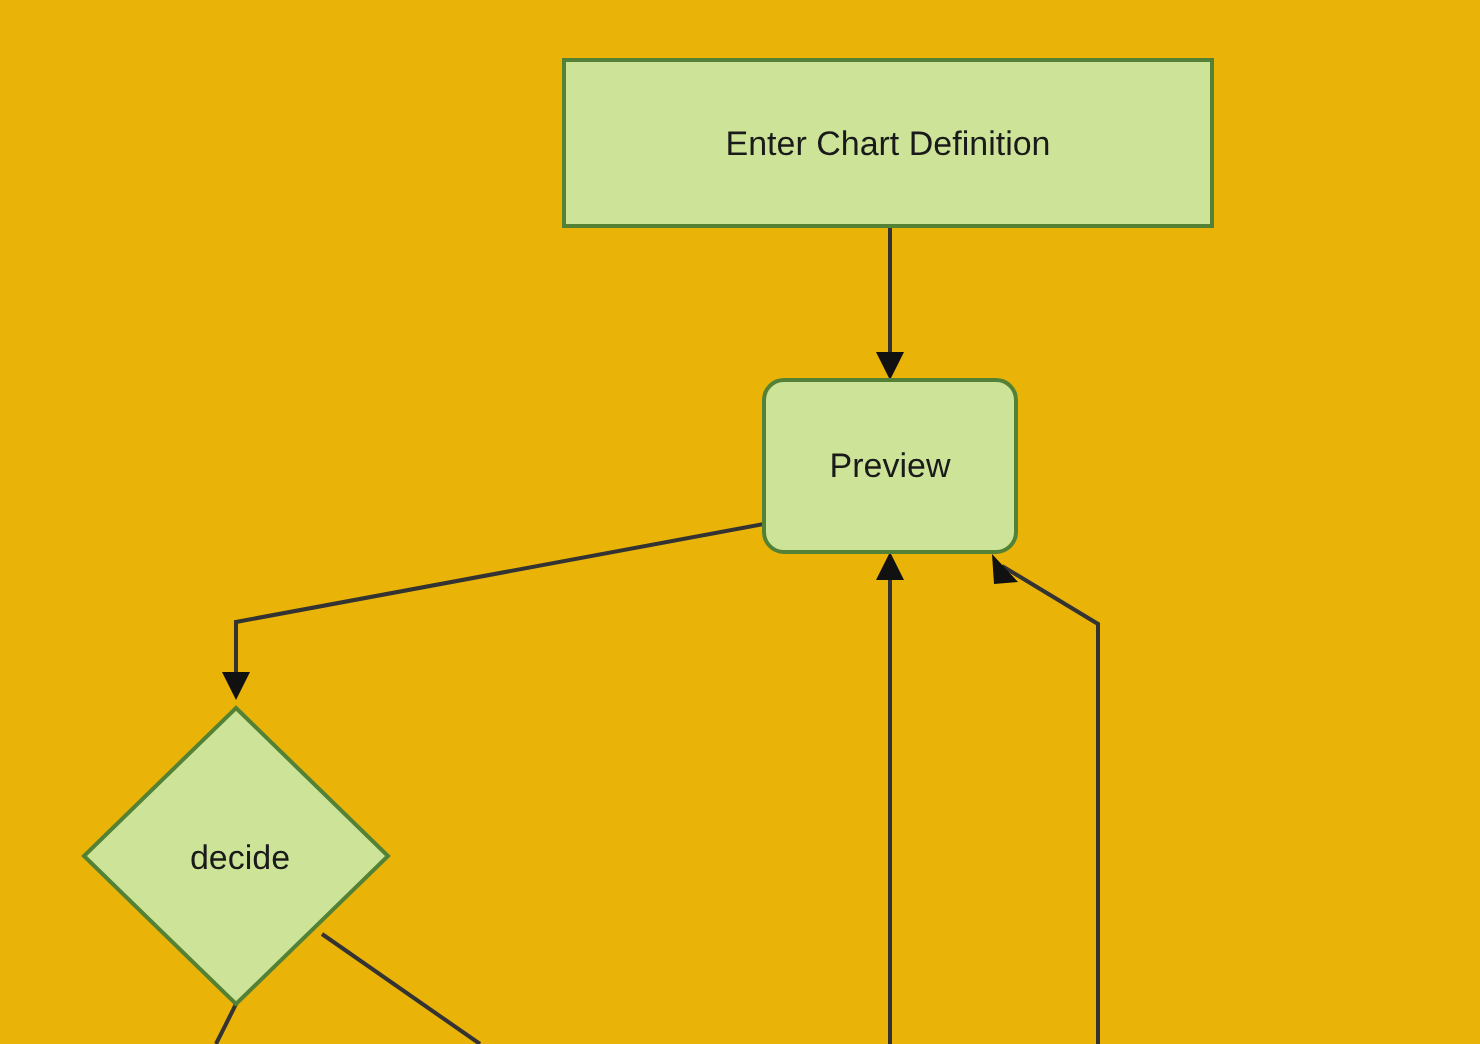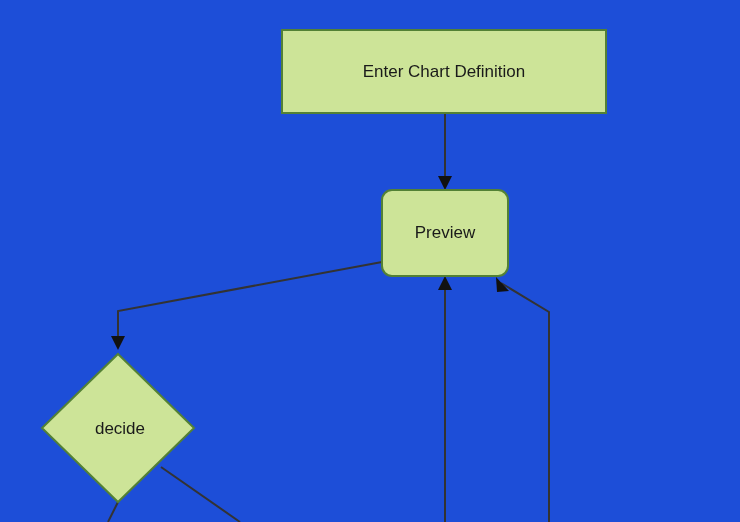--- a/index.html
+++ b/index.html
@@ -7,21 +7,21 @@
     padding: 0;
     background: #ffffff;
   }
   body {
     font-family: "Liberation Sans", "DejaVu Sans", sans-serif;
   }
   #diagram-canvas {
     position: relative;
     width: 740px;
     height: 522px;
-    background: #1d4ed8;
+    background: #eab308;
     overflow: hidden;
   }
   #flow-svg {
     position: absolute;
     top: 0;
     left: 0;
     width: 740px;
     height: 522px;
     display: block;
   }

